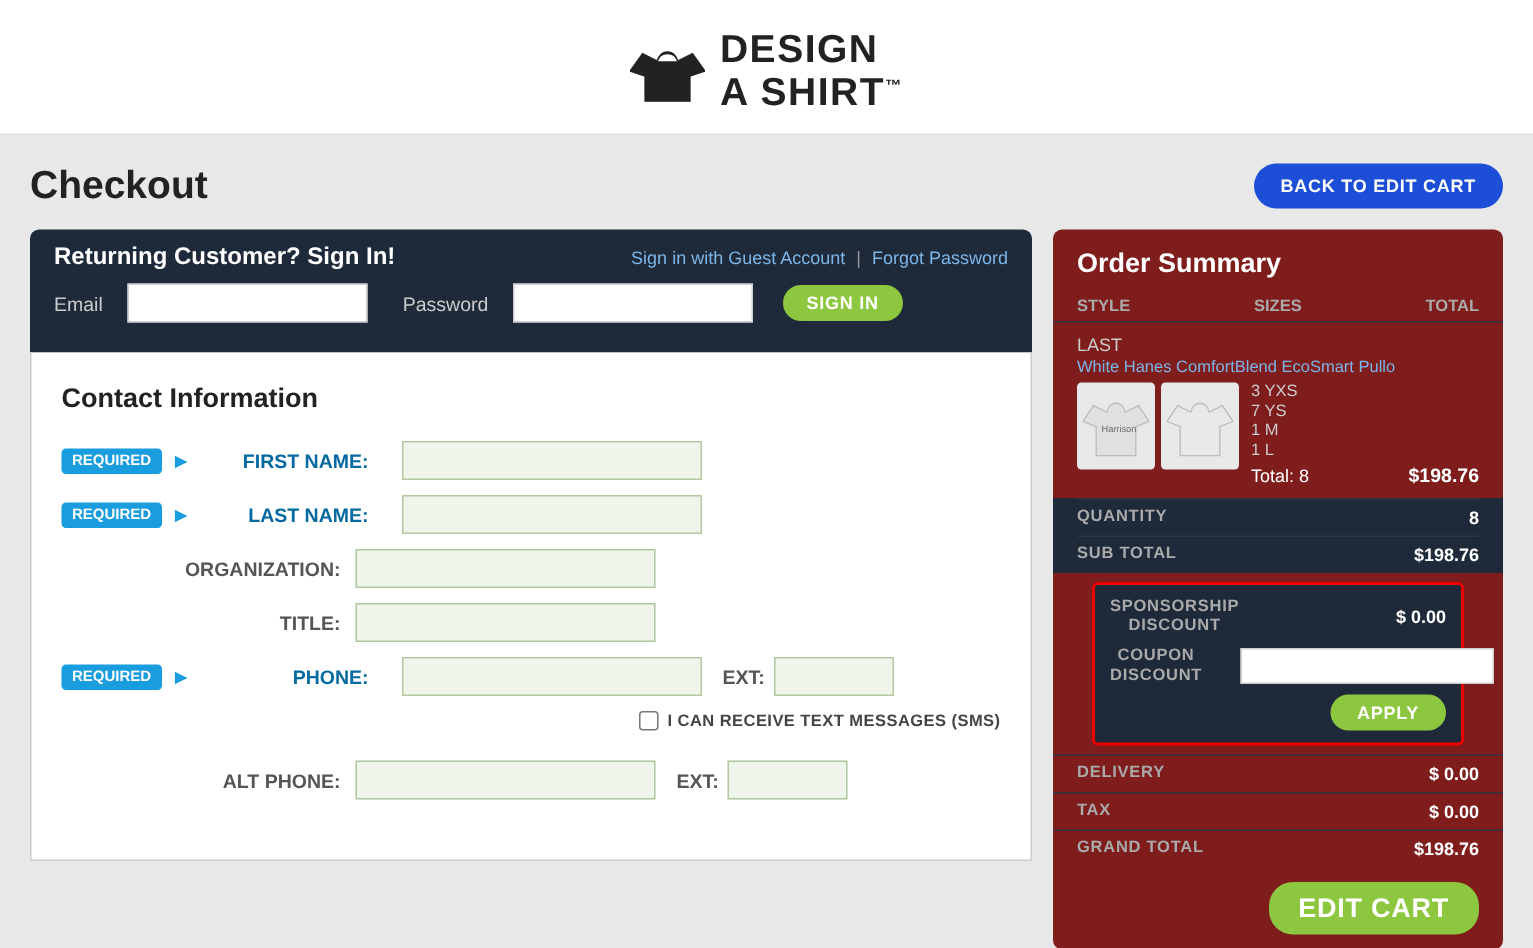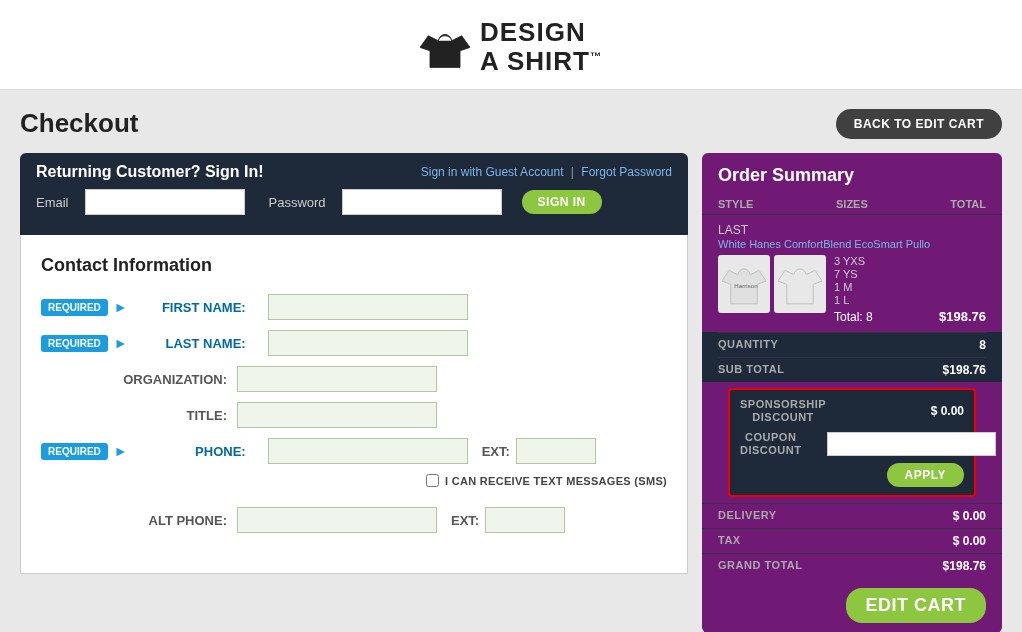--- a/index.html
+++ b/index.html
@@ -53,21 +53,21 @@
       margin-bottom: 14px;
     }
 
     .page-title {
       font-size: 26px;
       font-weight: bold;
       color: #222;
     }
 
     .back-btn {
-      background: #404040;
+      background: #1d4ed8;
       color: white;
       border: none;
       border-radius: 20px;
       padding: 8px 18px;
       font-size: 12px;
       font-weight: bold;
       cursor: pointer;
       letter-spacing: 0.5px;
     }
 
@@ -230,21 +230,21 @@
     .sms-row label {
       font-size: 11px;
       color: #444;
       font-weight: bold;
       letter-spacing: 0.3px;
     }
 
     
     .right-panel {
       width: 300px;
-      background: #701a75;
+      background: #7f1d1d;
       border-radius: 6px;
       overflow: hidden;
       color: white;
     }
 
     .order-summary-title {
       font-size: 18px;
       font-weight: bold;
       color: white;
       padding: 12px 16px 8px;

